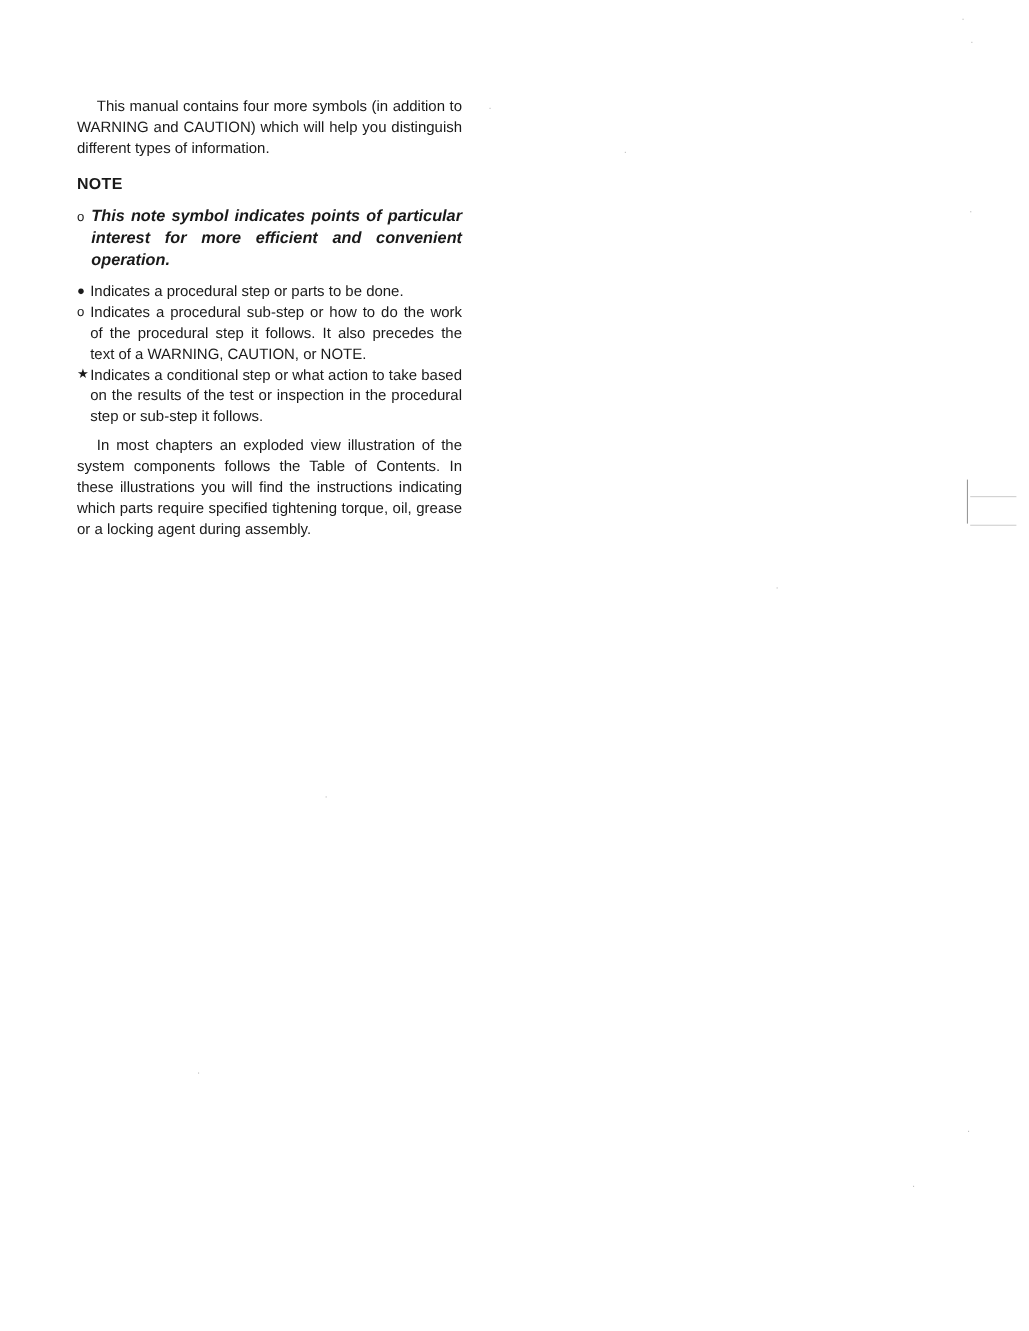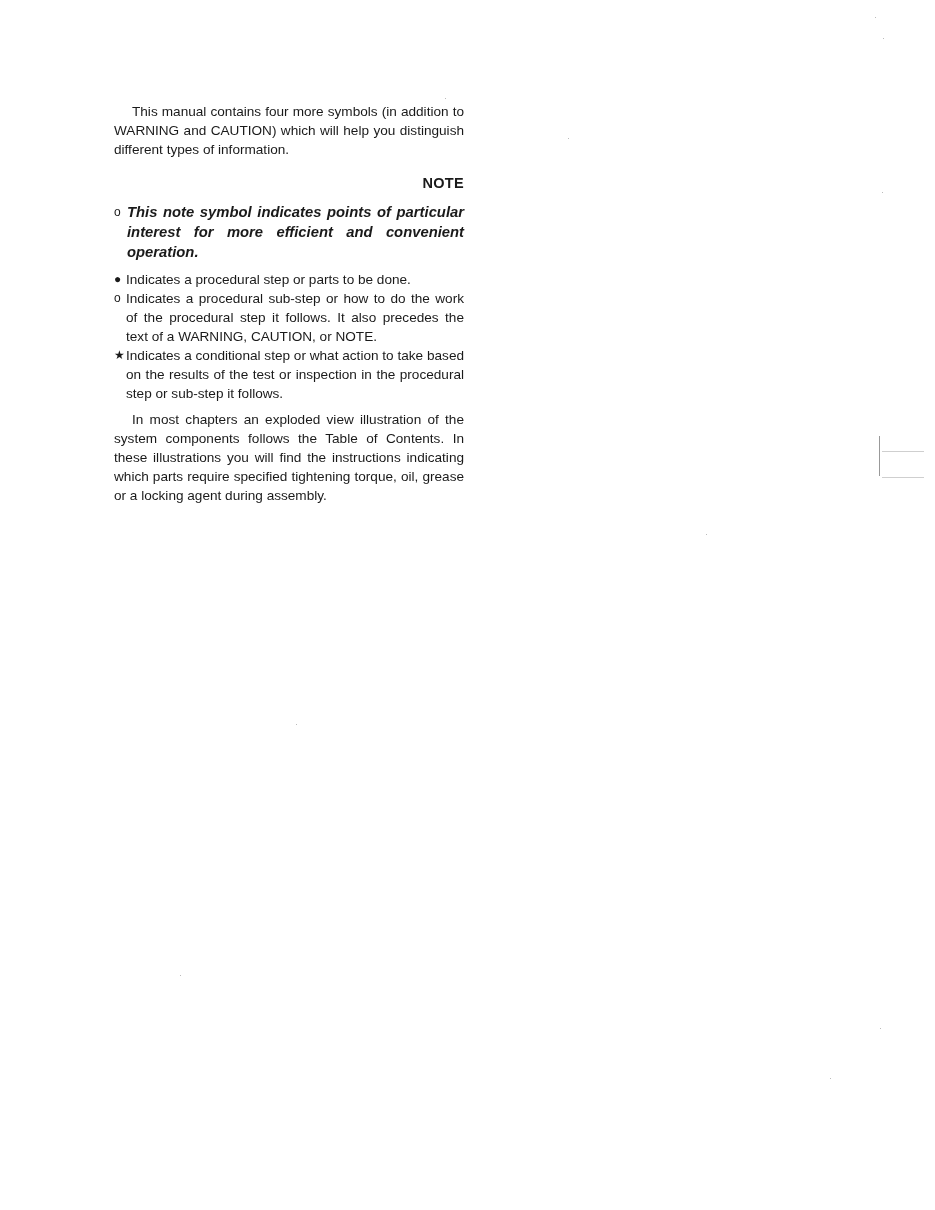--- a/index.html
+++ b/index.html
@@ -1,20 +1,20 @@
 <!DOCTYPE html>
 <html><head>
 <meta charset="utf-8">
 <style>
   html, body { margin:0; padding:0; }
   body { width:935px; height:1210px; background:#ffffff; position:relative; overflow:hidden;
          font-family:"Liberation Sans", sans-serif; color:#1a1a1a; }
-  .col { position:absolute; left:70px; top:102px; width:350px; font-size:13.6px; line-height:19px;margin-left:44px; }
+  .col { position:absolute; left:70px; top:87px; width:350px; font-size:13.6px; line-height:19px; }
   .para { text-align:justify; text-indent:18px; margin:0; }
-  .heading { text-align:right; font-weight:bold; font-size:14.5px; margin:15px 0 9px 0; letter-spacing:0.3px; }
+  .heading { text-align:left; font-weight:bold; font-size:14.5px; margin:15px 0 9px 0; letter-spacing:0.3px; }
   .note-item { position:relative; padding-left:13px; font-style:italic; font-weight:bold; font-size:14.8px; line-height:20px; text-align:justify; margin:0 0 8px 0; }
   .note-item .sym { position:absolute; left:0; top:0; font-style:normal; font-weight:normal; font-size:12px; }
   .list-item { position:relative; padding-left:12px; text-align:justify; margin:0; }
   .list-item .sym { position:absolute; left:0; top:0; font-size:12px; }
   .gap { height:7px; }
   .speck { position:absolute; background:#bbb; width:1px; height:1px; }
   .rule { position:absolute; background:#cfcfcf; height:1px; }
 </style>
 </head>
 <body>

